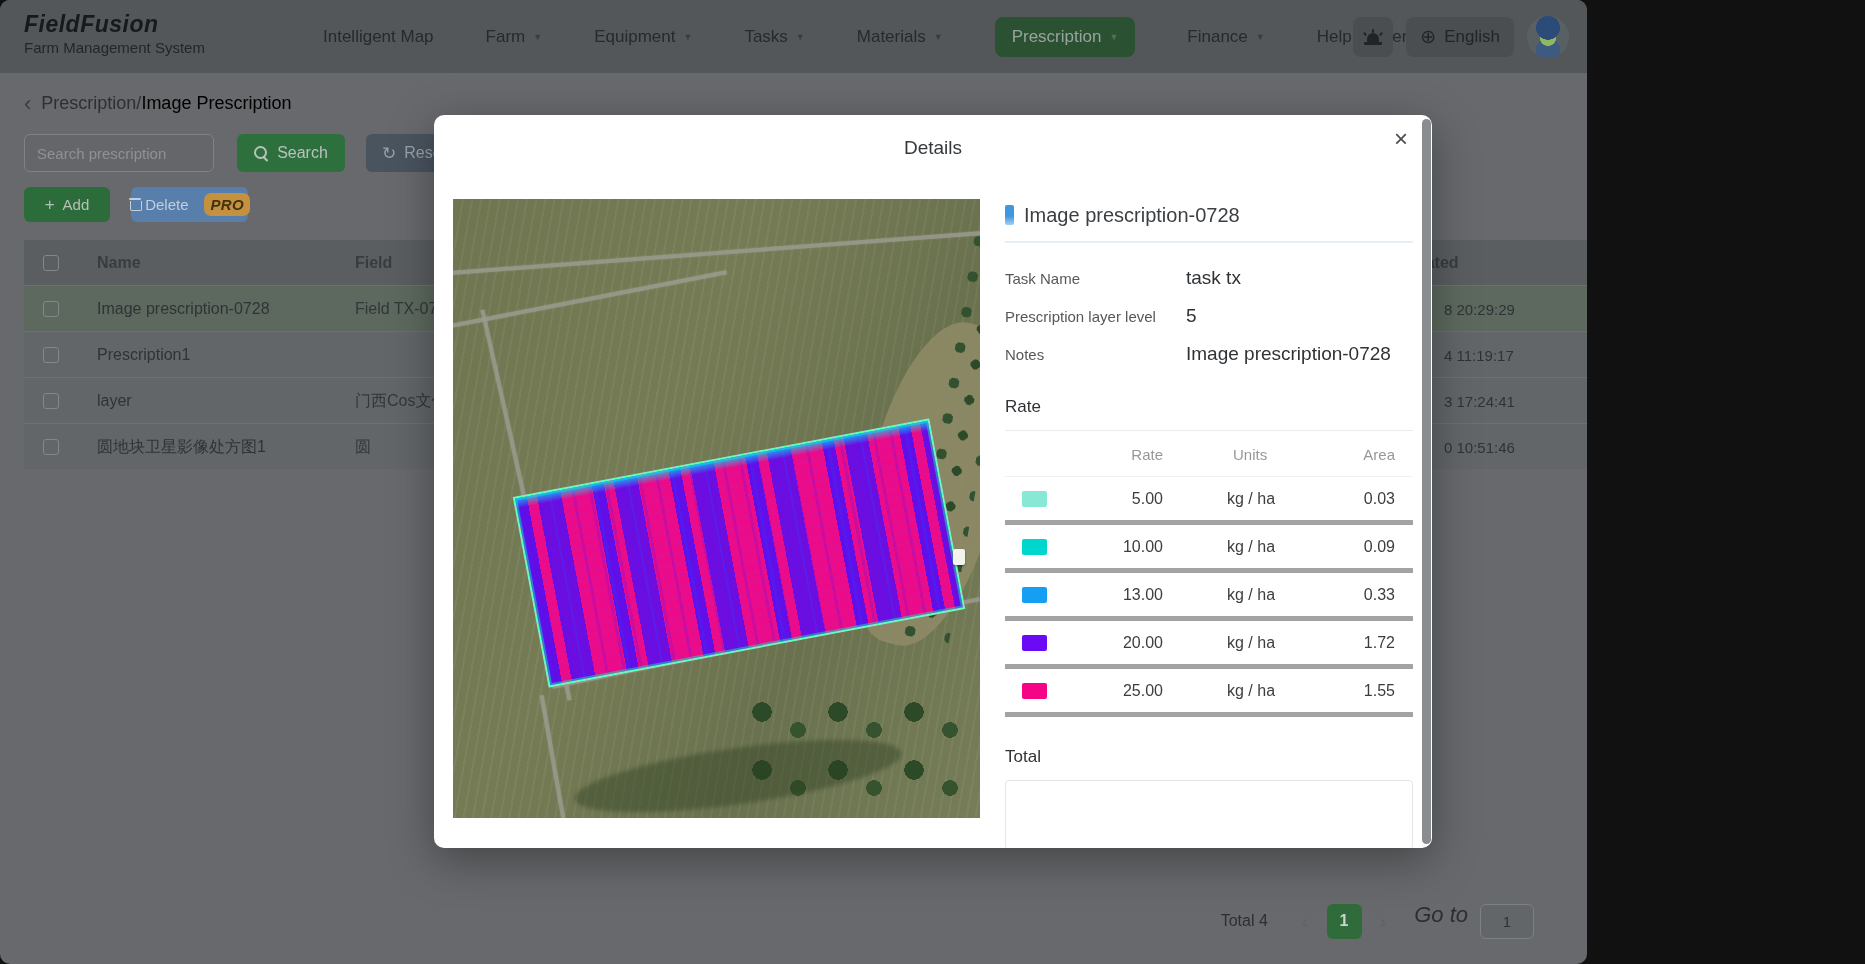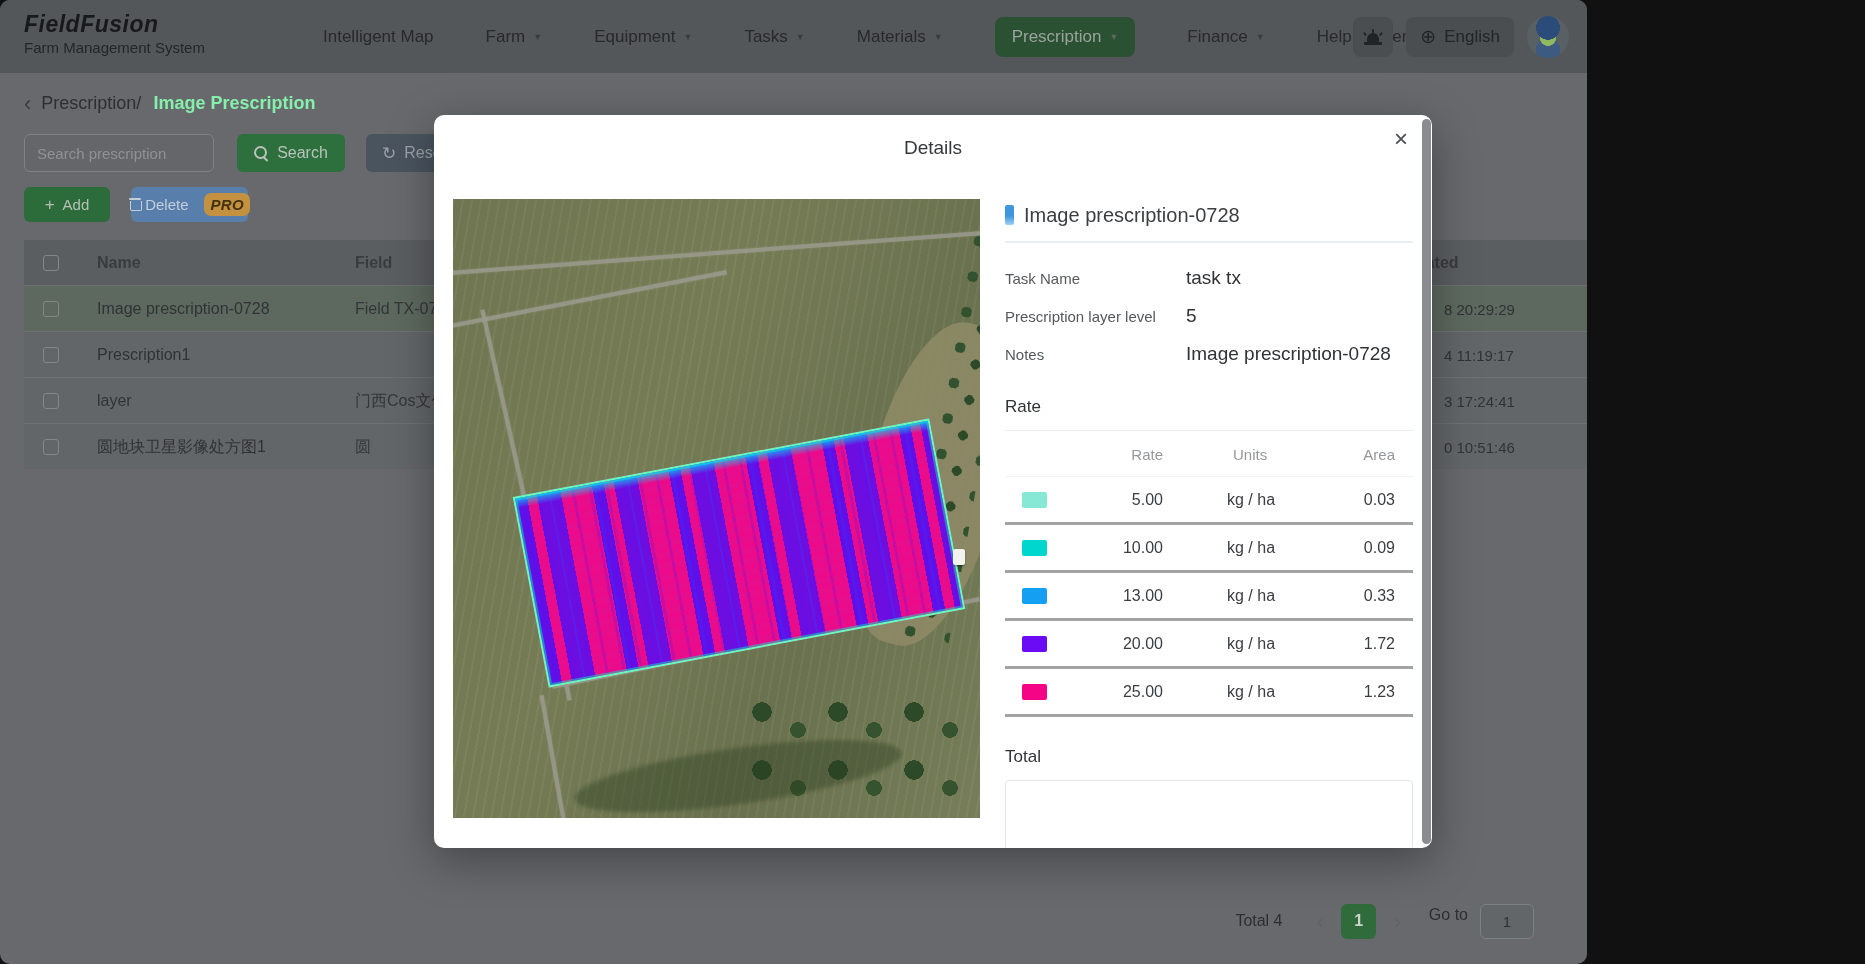--- a/index.html
+++ b/index.html
@@ -33,21 +33,21 @@
   .siren .base { position:absolute; left:0; bottom:0; width:18px; height:2.5px; background:#212427; border-radius:1px; }
   .siren .ray { position:absolute; width:2px; height:4px; background:#212427; border-radius:1px; }
   .siren .r1 { left:0; top:3px; transform:rotate(-38deg); }
   .siren .r2 { left:8px; top:0; }
   .siren .r3 { right:0; top:3px; transform:rotate(38deg); }
 
   
   .breadcrumb { position:absolute; left:24px; top:93px; display:flex; align-items:center; gap:10px; }
   .back-chev { font-size:22px; color:#3b3e41; line-height:18px; }
   .bc-text { font-size:18px; color:#2d3033; }
-  .bc-current { font-weight:bold; color:#86efac;margin-left:12px; }
+  .bc-current { font-weight:normal; color:#000000; }
 
   
   .search-input { position:absolute; left:24px; top:134px; width:190px; height:38px; border-radius:6px;
     border:1px solid #808386; background:#646669; color:#caccce; font-size:15px; padding:0 12px; outline:none;
     font-family:"Liberation Sans", sans-serif; }
   .search-input::placeholder { color:#8f9295; }
   .btn { position:absolute; height:38px; border-radius:6px; display:flex; align-items:center; justify-content:center; gap:8px; font-size:16px; cursor:pointer; }
   .btn-search { left:237px; top:134px; width:108px; background:#2e6f3e; color:#b9c3bb; }
   .btn-reset { left:366px; top:134px; width:112px; background:#49545f; color:#9aa1a8; justify-content:flex-start; padding-left:16px; }
   .mag { position:relative; width:15px; height:15px; }
@@ -76,21 +76,21 @@
   .c-created { left:1420px; font-size:15px; }
   .c-action-h { left:1595px; }
   .kebab { position:absolute; left:1608px; top:50%; transform:translateY(-50%); display:flex; flex-direction:column; gap:2.5px; cursor:pointer; padding:4px; }
   .kebab i { width:3.5px; height:3.5px; border-radius:50%; background:#2e3134; }
 
   
   .pagination { position:absolute; right:53px; top:903px; height:36px; display:flex; align-items:center; }
   .pg-total { font-size:16px; color:#2c2f32; margin-right:24px; }
   .pg-arrow { font-size:20px; color:#606366; padding:0 10px; cursor:pointer; }
   .pg-page { width:35px; height:35px; border-radius:6px; background:#306b3b; color:#ccd4cc; font-weight:bold; font-size:16px; display:flex; align-items:center; justify-content:center; margin:0 8px; cursor:pointer; }
-  .pg-goto { font-size:16px; color:#2c2f32; margin:0 12px 12px 18px; }
+  .pg-goto { font-size:22px; color:#2c2f32; margin:0 12px 12px 18px;font-style:italic; }
   .pg-input { width:54px; height:35px; border-radius:6px; border:1px solid #7e8184; background:#636669; color:#2f3235; font-size:15px; text-align:center; outline:none; font-family:"Liberation Sans", sans-serif; }
 
   
   .modal { position:absolute; left:434px; top:115px; width:998px; height:733px; background:#ffffff; border-radius:10px;
     box-shadow:0 12px 45px rgba(0,0,0,.35); overflow:hidden; }
   .modal-title { position:absolute; left:0; top:22px; width:100%; text-align:center; font-size:19px; color:#36393c; }
   .modal-close { position:absolute; right:24px; top:12px; font-size:24px; color:#4a4d50; cursor:pointer; line-height:1; }
   .modal-scrollbar { position:absolute; right:1px; top:4px; bottom:4px; width:9px; background:#8a8d90; border-radius:5px; }
 
   
@@ -134,21 +134,21 @@
   .rec-bar { width:9px; height:20px; border-radius:2px; background:linear-gradient(#3f97e0 55%, #9fd0f4); }
   .rec-title { font-size:20px; color:#3c3f42; }
   .rec-underline { height:12px; border-bottom:2px solid #e8eef6; }
   .details-list { margin-top:16px; }
   .d-row { position:relative; height:38px; }
   .d-label { position:absolute; left:0; top:50%; transform:translateY(-50%); font-size:15px; color:#55585b; }
   .d-value { position:absolute; left:181px; top:50%; transform:translateY(-50%); font-size:19px; color:#303336; }
   .section-h { font-size:17px; color:#303336; }
   .rate-h { margin-top:24px; padding-bottom:13px; border-bottom:1px solid #ececec; }
   .rate-grid { }
-  .rg-row { position:relative; height:48px; border-bottom:3px solid #a3a3a3; }
+  .rg-row { position:relative; height:48px; border-bottom:5px solid #a3a3a3; }
   .rg-head { height:46px; border-bottom:1px solid #f0f1f2; }
   .rg-head span { position:absolute; top:50%; transform:translateY(-50%); font-size:15px; color:#95989b; }
   .col-rate-h { right:250px; }
   .col-units-h { left:228px; }
   .col-area-h { right:18px; }
   .swatch { position:absolute; left:17px; top:50%; transform:translateY(-50%); width:25px; height:16px; border-radius:2px; }
   .v-rate { position:absolute; right:250px; top:50%; transform:translateY(-50%); font-size:16px; color:#3b3e41; }
   .v-units { position:absolute; left:222px; top:50%; transform:translateY(-50%); font-size:16px; color:#3b3e41; }
   .v-area { position:absolute; right:18px; top:50%; transform:translateY(-50%); font-size:16px; color:#3b3e41; }
   .total-h { margin-top:30px; }
@@ -373,21 +373,21 @@
         <div class="rg-row">
           <span class="swatch" style="background: rgb(107, 11, 245);"></span>
           <span class="v-rate">20.00</span>
           <span class="v-units">kg / ha</span>
           <span class="v-area">1.72</span>
         </div>
         <div class="rg-row">
           <span class="swatch" style="background: rgb(245, 5, 134);"></span>
           <span class="v-rate">25.00</span>
           <span class="v-units">kg / ha</span>
-          <span class="v-area">1.23</span>
+          <span class="v-area">1.55</span>
         </div>
       </div>
 
       <div class="section-h total-h">Total</div>
       <div class="total-box"></div>
     </div>
 
     <div class="modal-scrollbar"></div>
   </div>
 

